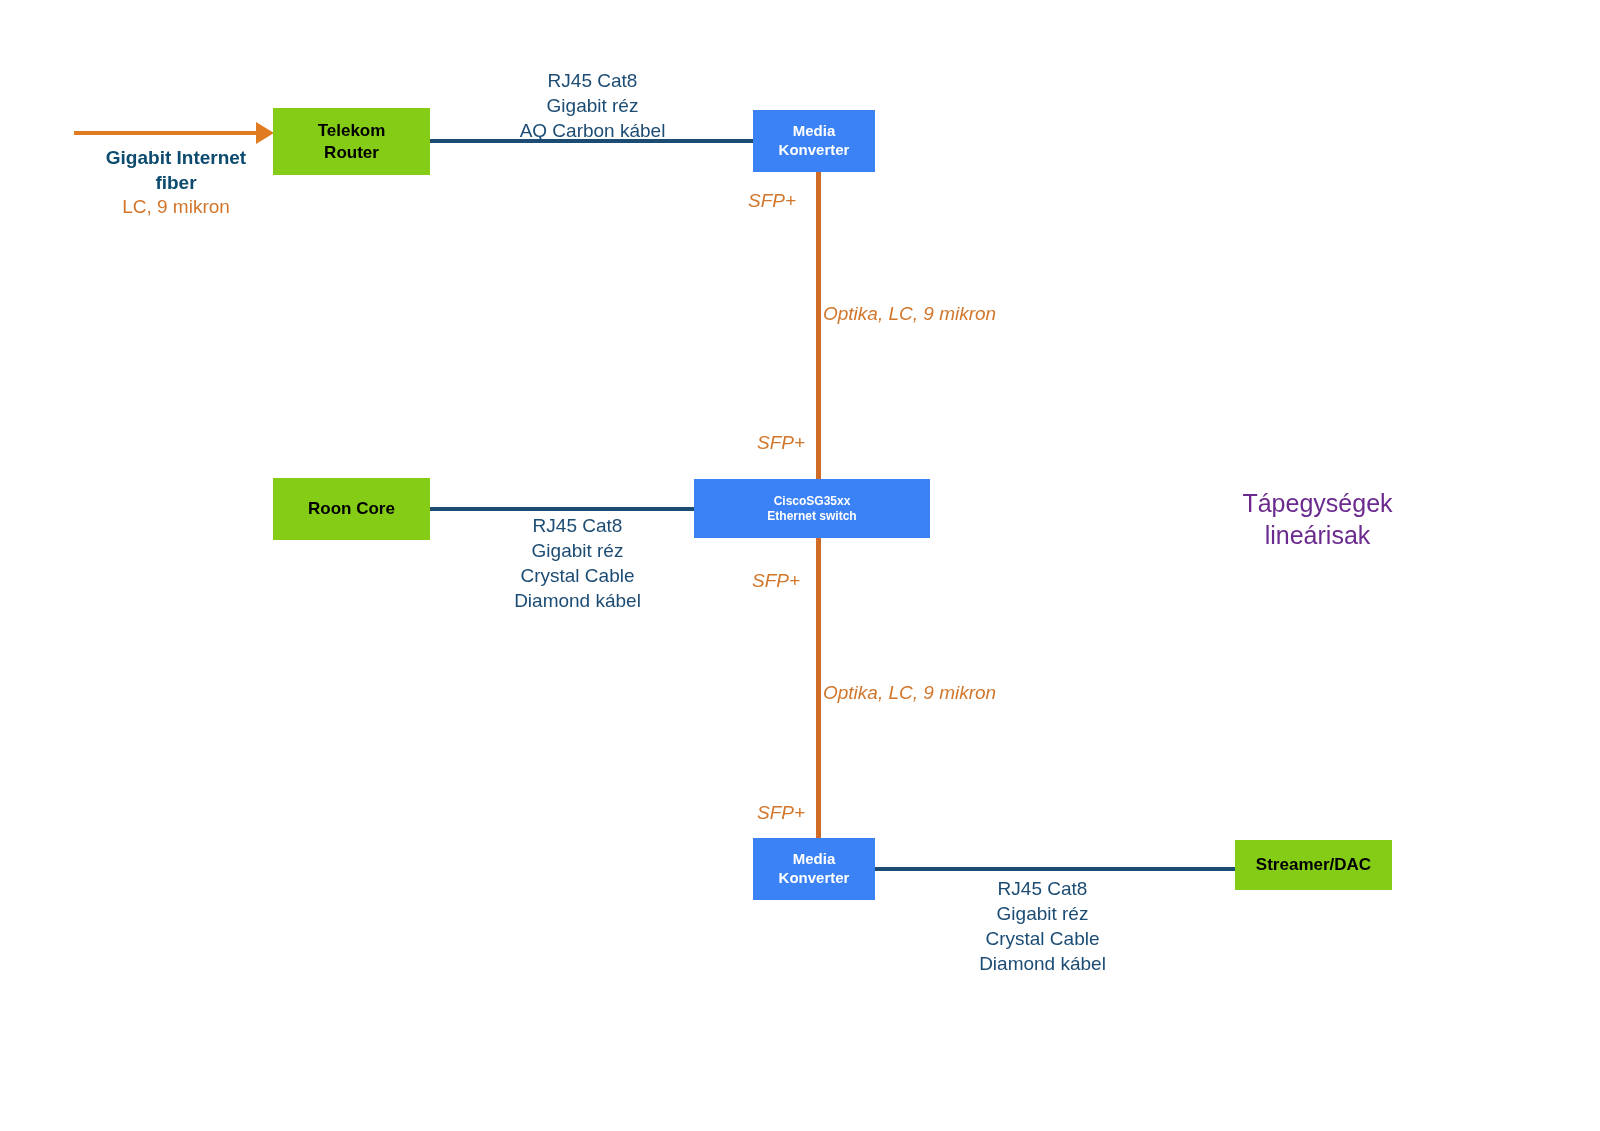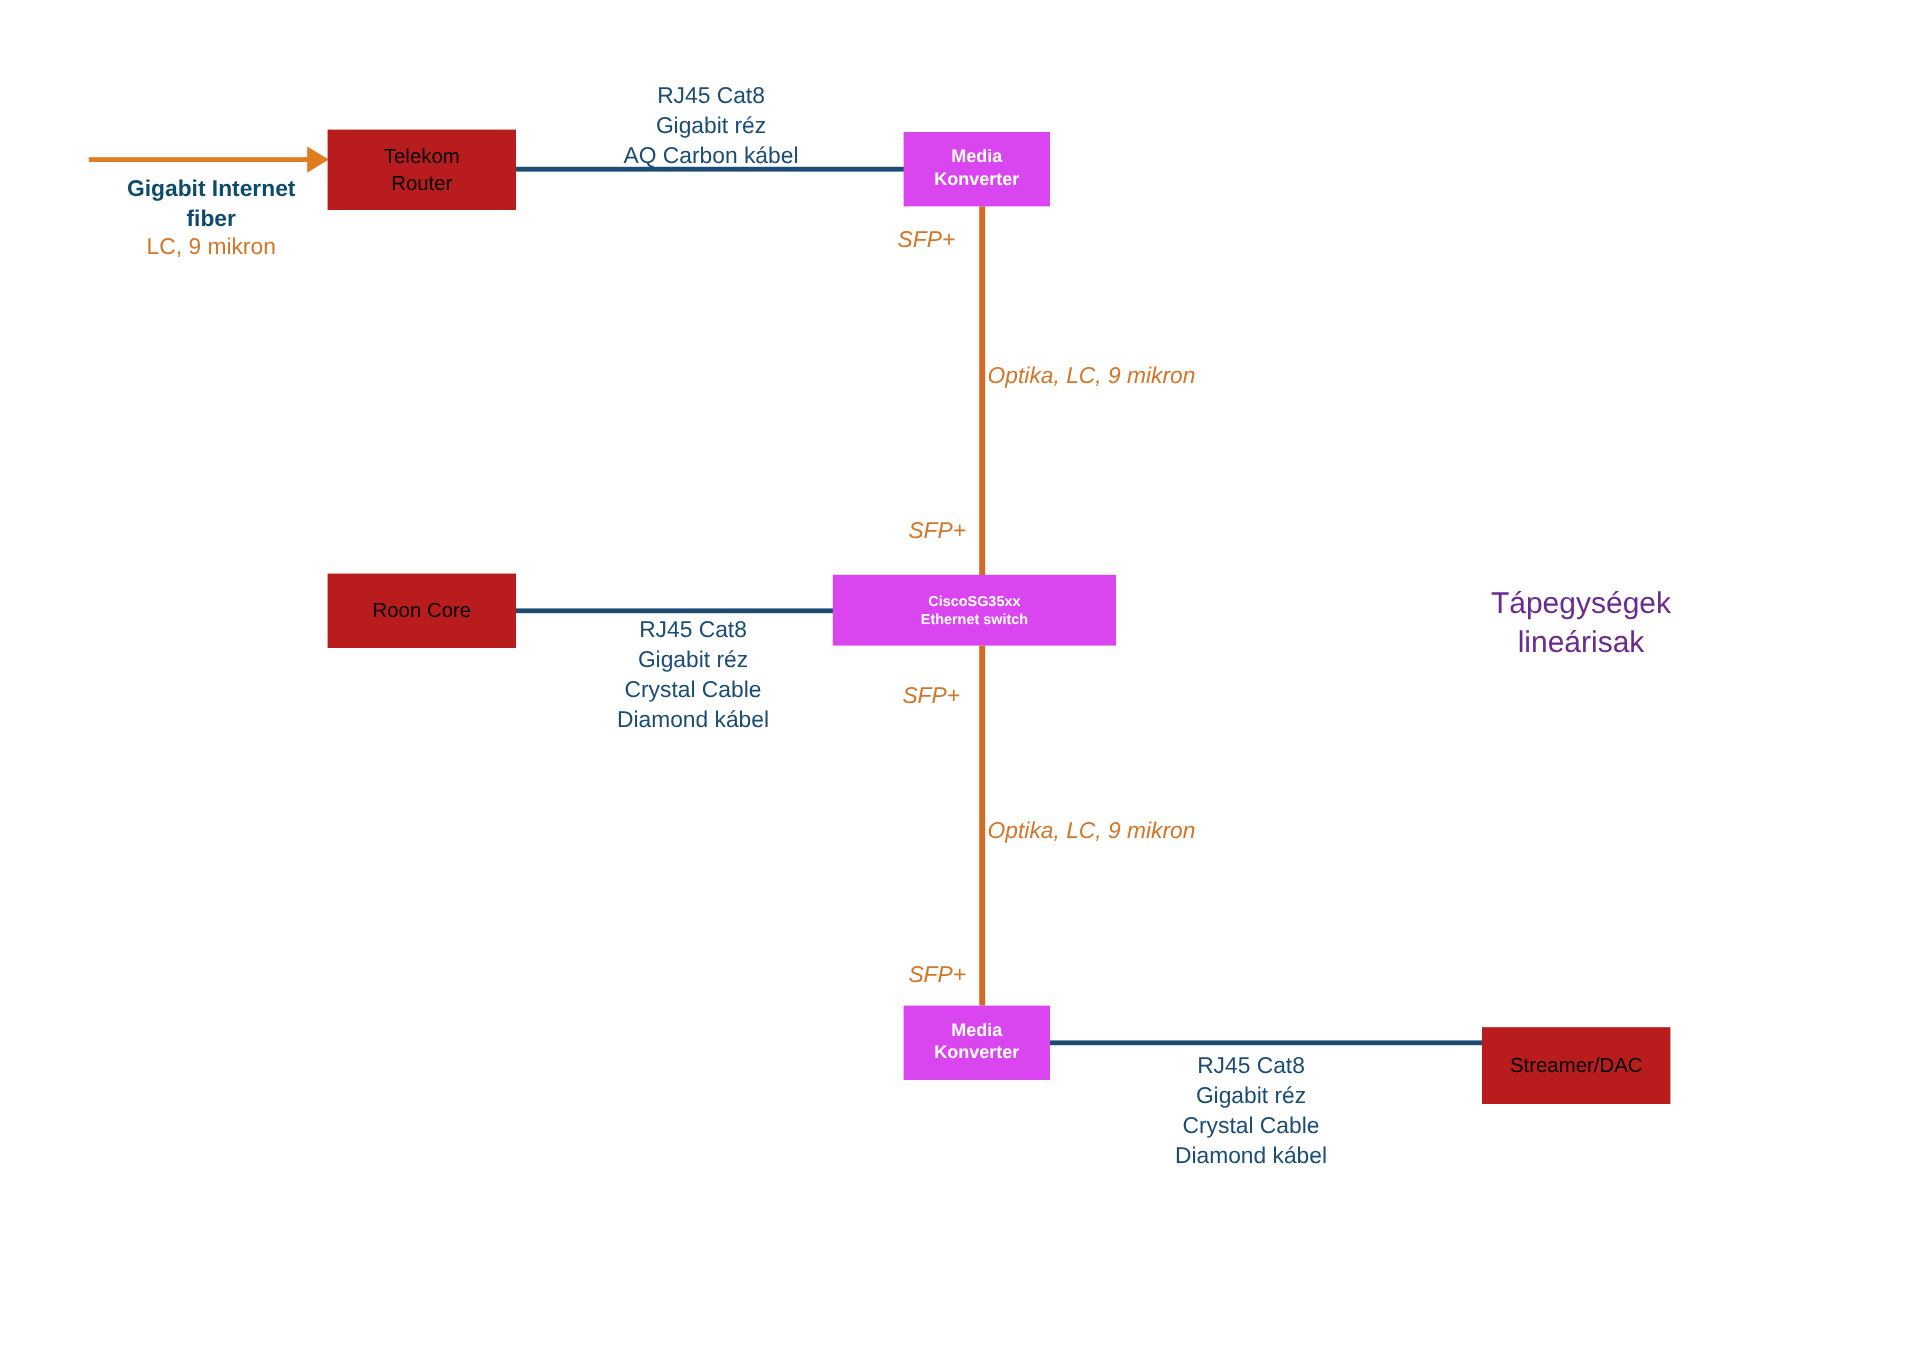--- a/index.html
+++ b/index.html
@@ -22,27 +22,27 @@
   .node {
     position: absolute;
     box-sizing: border-box;
     display: flex;
     align-items: center;
     justify-content: center;
     text-align: center;
     line-height: 1.25;
   }
   .node.gray {
-    background: #b91c1c;
+    background: #84cc16;
     color: #000000;
-    font-weight: normal;
+    font-weight: bold;
     font-size: 17px;
   }
   .node.green {
-    background: #d946ef;
+    background: #3b82f6;
     color: #ffffff;
     font-weight: bold;
     font-size: 15px;
   }
   .node.green.big {
     font-size: 12px;
   }
   .node-label { white-space: pre-line; }
 
   
@@ -139,20 +139,20 @@
     <span class="node-label">Media
 Konverter</span>
   </div>
 
   <div class="line-h" style="left:875px; top:867px; width:360px;"></div>
   <div class="lbl blue center" style="left:905px; top:876px; width:275px;">RJ45 Cat8
 Gigabit réz
 Crystal Cable
 Diamond kábel</div>
 
-  <div class="node gray" style="left:1235px; top:840px; width:157px; height:64px;margin-top:16px;">
+  <div class="node gray" style="left:1235px; top:840px; width:157px; height:50px;">
     <span class="node-label">Streamer/DAC</span>
   </div>
 
   <div class="lbl purple center" style="left:1185px; top:487px; width:265px;">Tápegységek
 lineárisak</div>
 
 </div>
 
 </body></html>

